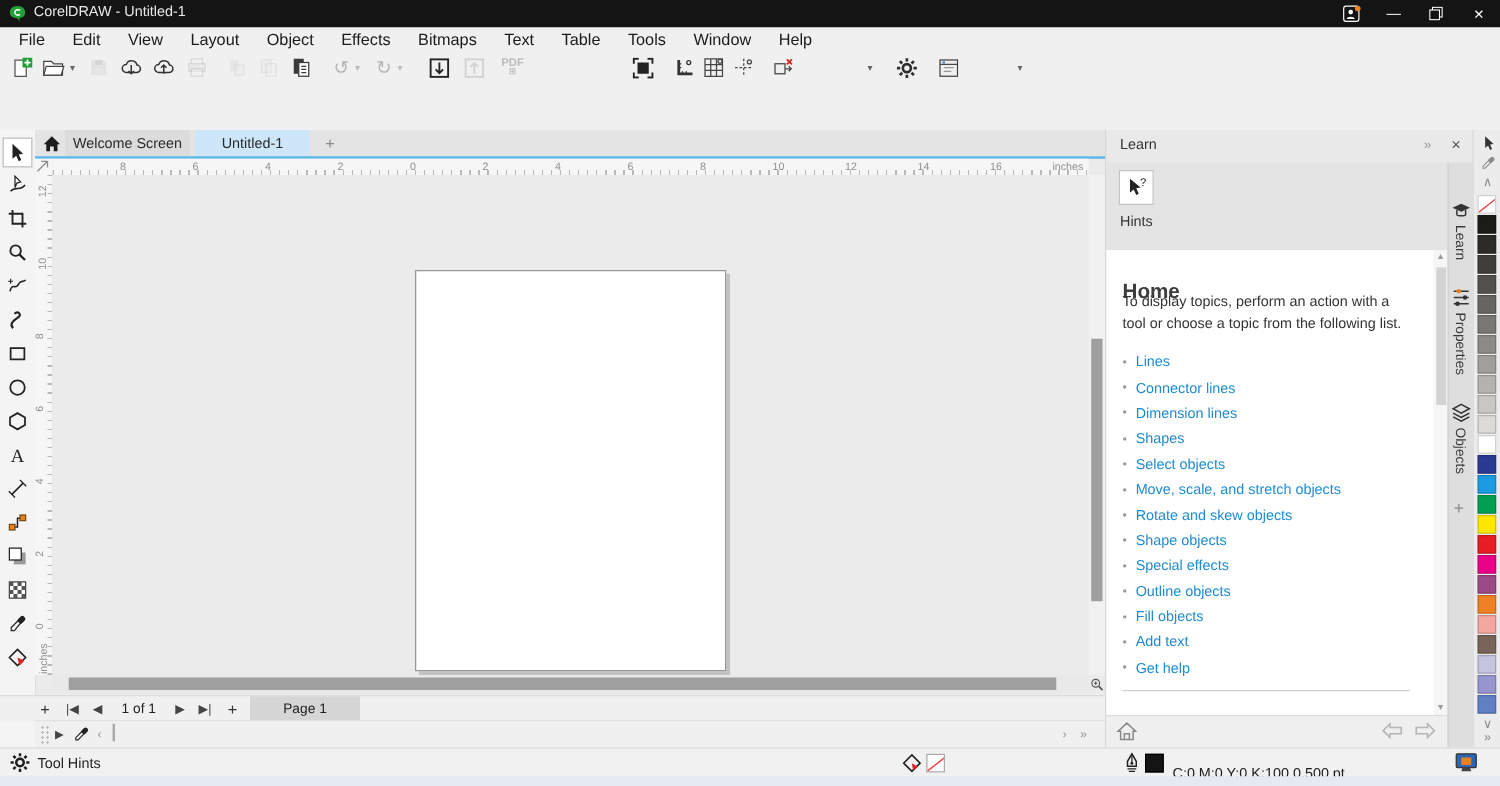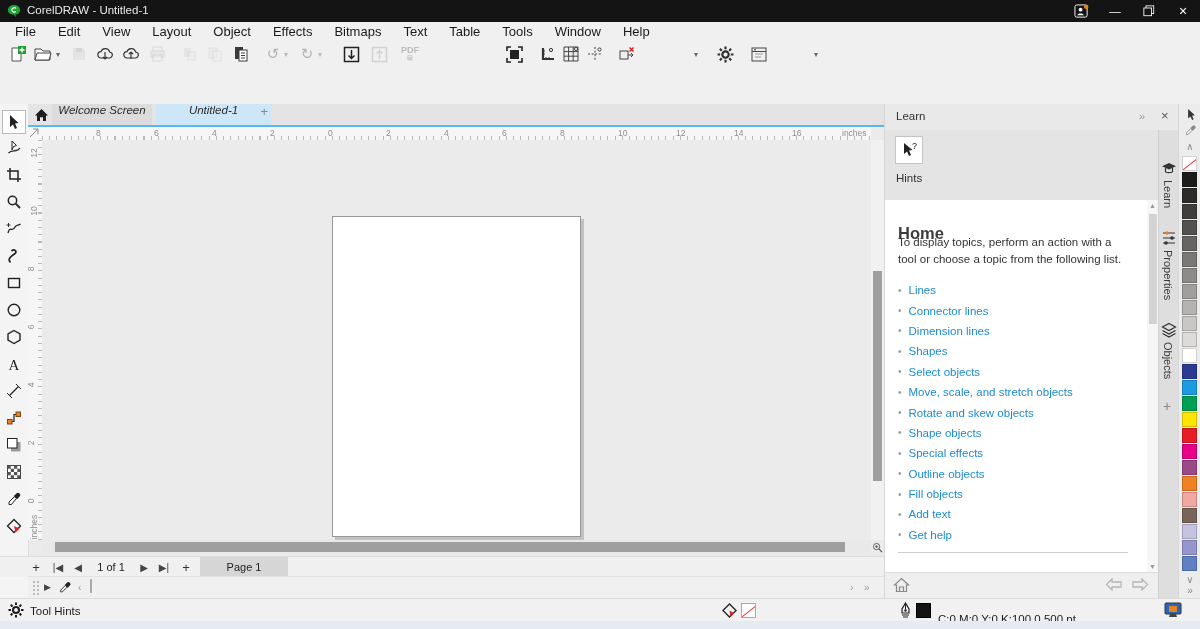--- a/index.html
+++ b/index.html
@@ -28,21 +28,21 @@
   .spin{position:absolute;color:#777;font-size:8px;line-height:7px;text-align:center;}
   .lbl{position:absolute;font-size:11.5px;color:#222;}
   
   #workspace{position:absolute;left:0;top:104px;width:1200px;height:494px;background:#ebebeb;}
   
   #toolbox{position:absolute;left:0;top:0;width:28px;height:494px;background:#f4f4f4;border-right:1px solid #ddd;}
   .tool{position:absolute;left:3px;width:22px;height:22px;display:flex;align-items:center;justify-content:center;}
   .tool.selected{background:#fff;border:1px solid #bbb;left:2px;}
   
   #tabbar{position:absolute;left:28px;top:0;width:856px;height:21px;background:#e4e4e4;}
-  .doc-tab{position:absolute;top:0;height:21px;display:flex;align-items:flex-start;justify-content:center;font-size:11.5px;color:#2a2a2a;font-style:italic;}
+  .doc-tab{position:absolute;top:0;height:21px;display:flex;align-items:center;justify-content:center;font-size:11.5px;color:#2a2a2a;}
   #blueline{position:absolute;left:0;top:21px;width:856px;height:2px;background:#5bb8e8;}
   
   #corner{position:absolute;left:28px;top:23px;width:14px;height:13px;background:#f6f6f6;border-right:1px solid #ddd;border-bottom:1px solid #ddd;}
   #hruler{position:absolute;left:42px;top:23px;width:829px;height:13px;background:#f6f6f6;border-bottom:1px solid #d8d8d8;overflow:hidden;}
   #hruler .ticks{position:absolute;left:0;bottom:0;width:100%;height:4px;
       background-image:repeating-linear-gradient(to right,#b9b9b9 0 1px,transparent 1px 7.25px);}
   #vruler{position:absolute;left:28px;top:36px;width:14px;height:400px;background:#f6f6f6;border-right:1px solid #d8d8d8;overflow:hidden;}
   #vruler .ticks{position:absolute;right:0;top:0;height:100%;width:4px;
       background-image:repeating-linear-gradient(to bottom,#b9b9b9 0 1px,transparent 1px 7.25px);}
   .rnum{position:absolute;font-size:8.5px;color:#8f8f8f;}
@@ -481,21 +481,21 @@
 
     <div id="tabbar">
       <span class="abs icon-btn" style="left:4px;top:2px;width:18px;height:18px;">
         <svg width="15" height="14" viewBox="0 0 16 15">
             <path d="M8 1 L15 8 H12.8 V14 H9.6 V9.8 H6.4 V14 H3.2 V8 H1 Z" fill="#1d1d1d"></path>
           </svg>
       </span>
       <span class="doc-tab" style="left:24px;width:100px;background:#dcdcdc;">
           <span>Welcome Screen</span>
         </span>
-      <span class="doc-tab" style="left:128px;width:115px;background:#cde7f8;">
+      <span class="doc-tab" style="left:128px;width:92px;background:#cde7f8;">
           <span>Untitled-1</span>
         </span>
       <span class="doc-tab" style="left:224px;width:24px;color:#8a8a8a;font-size:13px;">+</span>
       <div id="blueline"></div>
     </div>
 
     <div id="corner">
       <svg width="13" height="12" viewBox="0 0 13 12">
           <path d="M2 10 L10 2 M10 2 H5 M10 2 V7" fill="none" stroke="#8a8a8a"></path>
         </svg>

